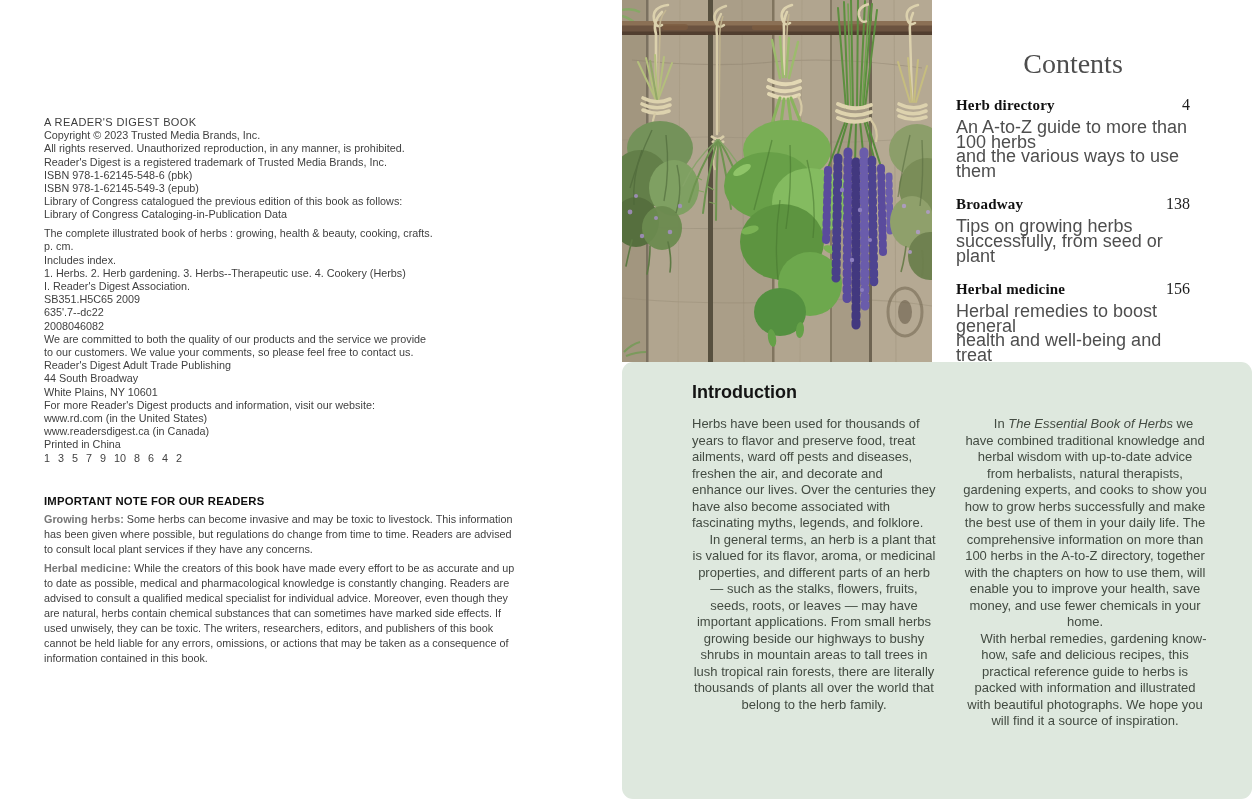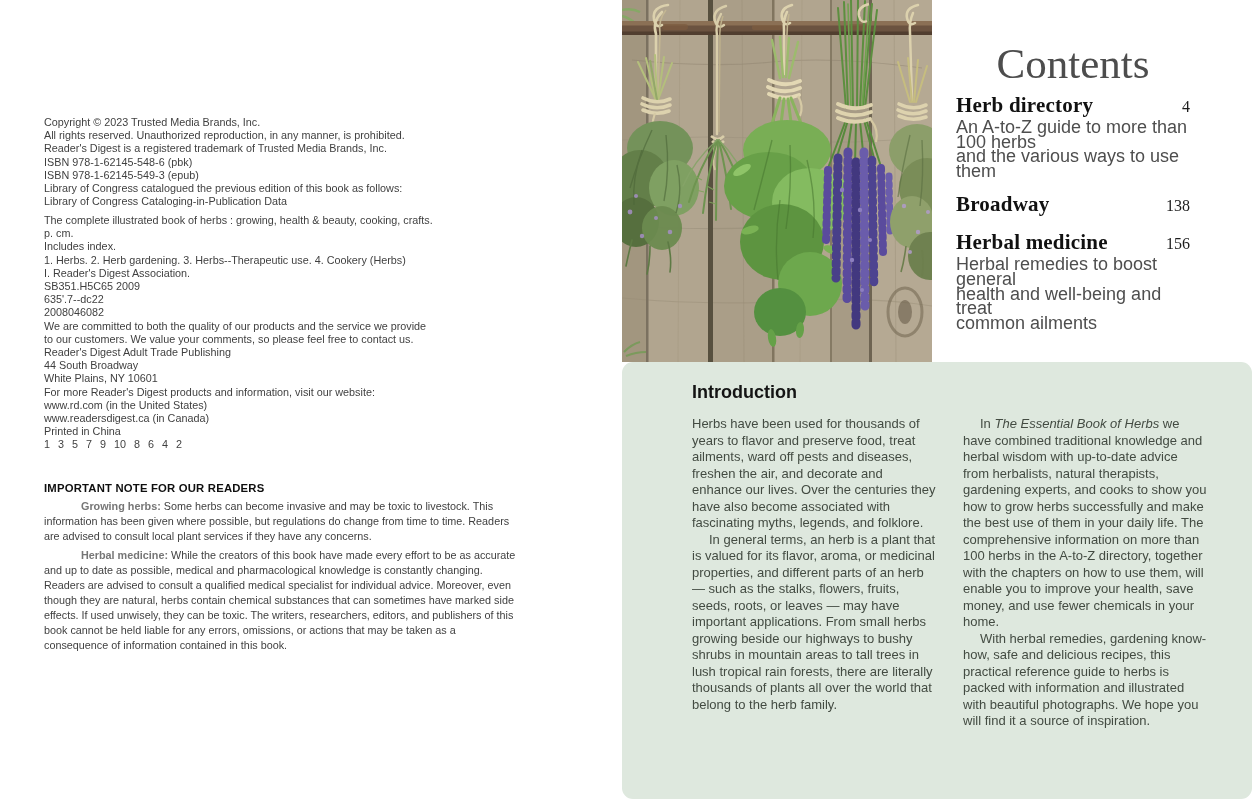--- a/index.html
+++ b/index.html
@@ -21,62 +21,63 @@
   .i41{margin-left:41px;}
   .i44{margin-left:44px;}
   .i189{margin-left:189px;}
   .i46{margin-left:46px;}
   .printrun{word-spacing:5px;}
   .note-heading{
     font-size:11.3px;font-weight:700;color:#0f0f0f;
     letter-spacing:.2px;margin:30px 0 0 0;line-height:13px;
   }
   .note{line-height:15px;margin-top:4px !important;}
-  .note strong{color:#767676;font-weight:700;margin-left:37px;}
+  .note strong{color:#767676;font-weight:700;}
   
   .photo{position:absolute;left:622px;top:0;width:310px;height:362px;margin:0;}
   
   .contents{position:absolute;left:956px;top:42px;width:234px;}
   .contents h1{
     font-family:"Liberation Serif",serif;font-weight:400;
-    font-size:43px;line-height:44px;color:#4d4d4d;margin:0 0 8px 0;text-align:center;
+    font-size:28px;line-height:44px;color:#4d4d4d;margin:0 0 8px 0;text-align:center;
   }
   .entry{margin-top:15px;}
   .entry:first-of-type{margin-top:0;}
   .entry .row{display:flex;justify-content:space-between;align-items:baseline;}
   .entry h2{
-    font-family:"Liberation Serif",serif;font-weight:700;font-size:21px;
+    font-family:"Liberation Serif",serif;font-weight:700;font-size:15px;
     line-height:23px;color:#111;margin:0;letter-spacing:.2px;
   }
   .entry .pg{font-family:"Liberation Serif",serif;font-size:16px;color:#1d1d1d;}
   .entry .desc{
     font-size:18px;line-height:14.6px;color:#4e4e4e;margin:3px 0 0 0;white-space:pre-line;
   }
   .entry.index{margin-top:20px;}
   .entry.index h2{font-size:17px;margin-top:18px;}
   
   .green-panel{
     position:absolute;left:622px;top:362px;right:0;bottom:0;
     background:#dee8de;box-sizing:border-box;padding:20px 40px 0 70px;border-radius:11px;
   }
   .green-panel h2{
     font-size:18px;font-weight:700;color:#141414;margin:0 0 13px 0;
   }
   .cols{display:flex;gap:27px;}
   .col{width:244px;color:#434b42;font-size:13px;line-height:16.5px;}
   .col p{margin:0;}
-  .col p.indent{text-indent:17px;}
+  .col p.indent{text-indent:17px;text-align:center;}
   .col em{font-style:italic;}
 </style>
 </head>
 <body>
 
 <div class="spread">
 
   <section class="left-page">
+    <p class="imprint">A READER'S DIGEST BOOK</p>
     <p class="g-s">Copyright © 2023 Trusted Media Brands, Inc.</p>
     <p class="pre g-s">All rights reserved. Unauthorized reproduction, in any manner, is prohibited.
 Reader's Digest is a registered trademark of Trusted Media Brands, Inc.</p>
     <p class="pre g-s">ISBN 978-1-62145-548-6 (pbk)
 ISBN 978-1-62145-549-3 (epub)</p>
     <p class="pre g-s">Library of Congress catalogued the previous edition of this book as follows:
 Library of Congress Cataloging-in-Publication Data</p>
 
     <div class="g-s">
       <p>The complete illustrated book of herbs : growing, health &amp; beauty, cooking, crafts.</p>
@@ -348,20 +349,22 @@
       </div>
       <p class="desc">An A-to-Z guide to more than 100 herbs
 and the various ways to use them</p>
     </div>
 
     <div class="entry">
       <div class="row">
         <h2>Broadway</h2>
         <span class="pg">138</span>
       </div>
+      <p class="desc">Tips on growing herbs
+successfully, from seed or plant</p>
     </div>
 
     <div class="entry">
       <div class="row">
         <h2>Herbal medicine</h2>
         <span class="pg">156</span>
       </div>
       <p class="desc">Herbal remedies to boost general
 health and well-being and treat
 common ailments</p>

